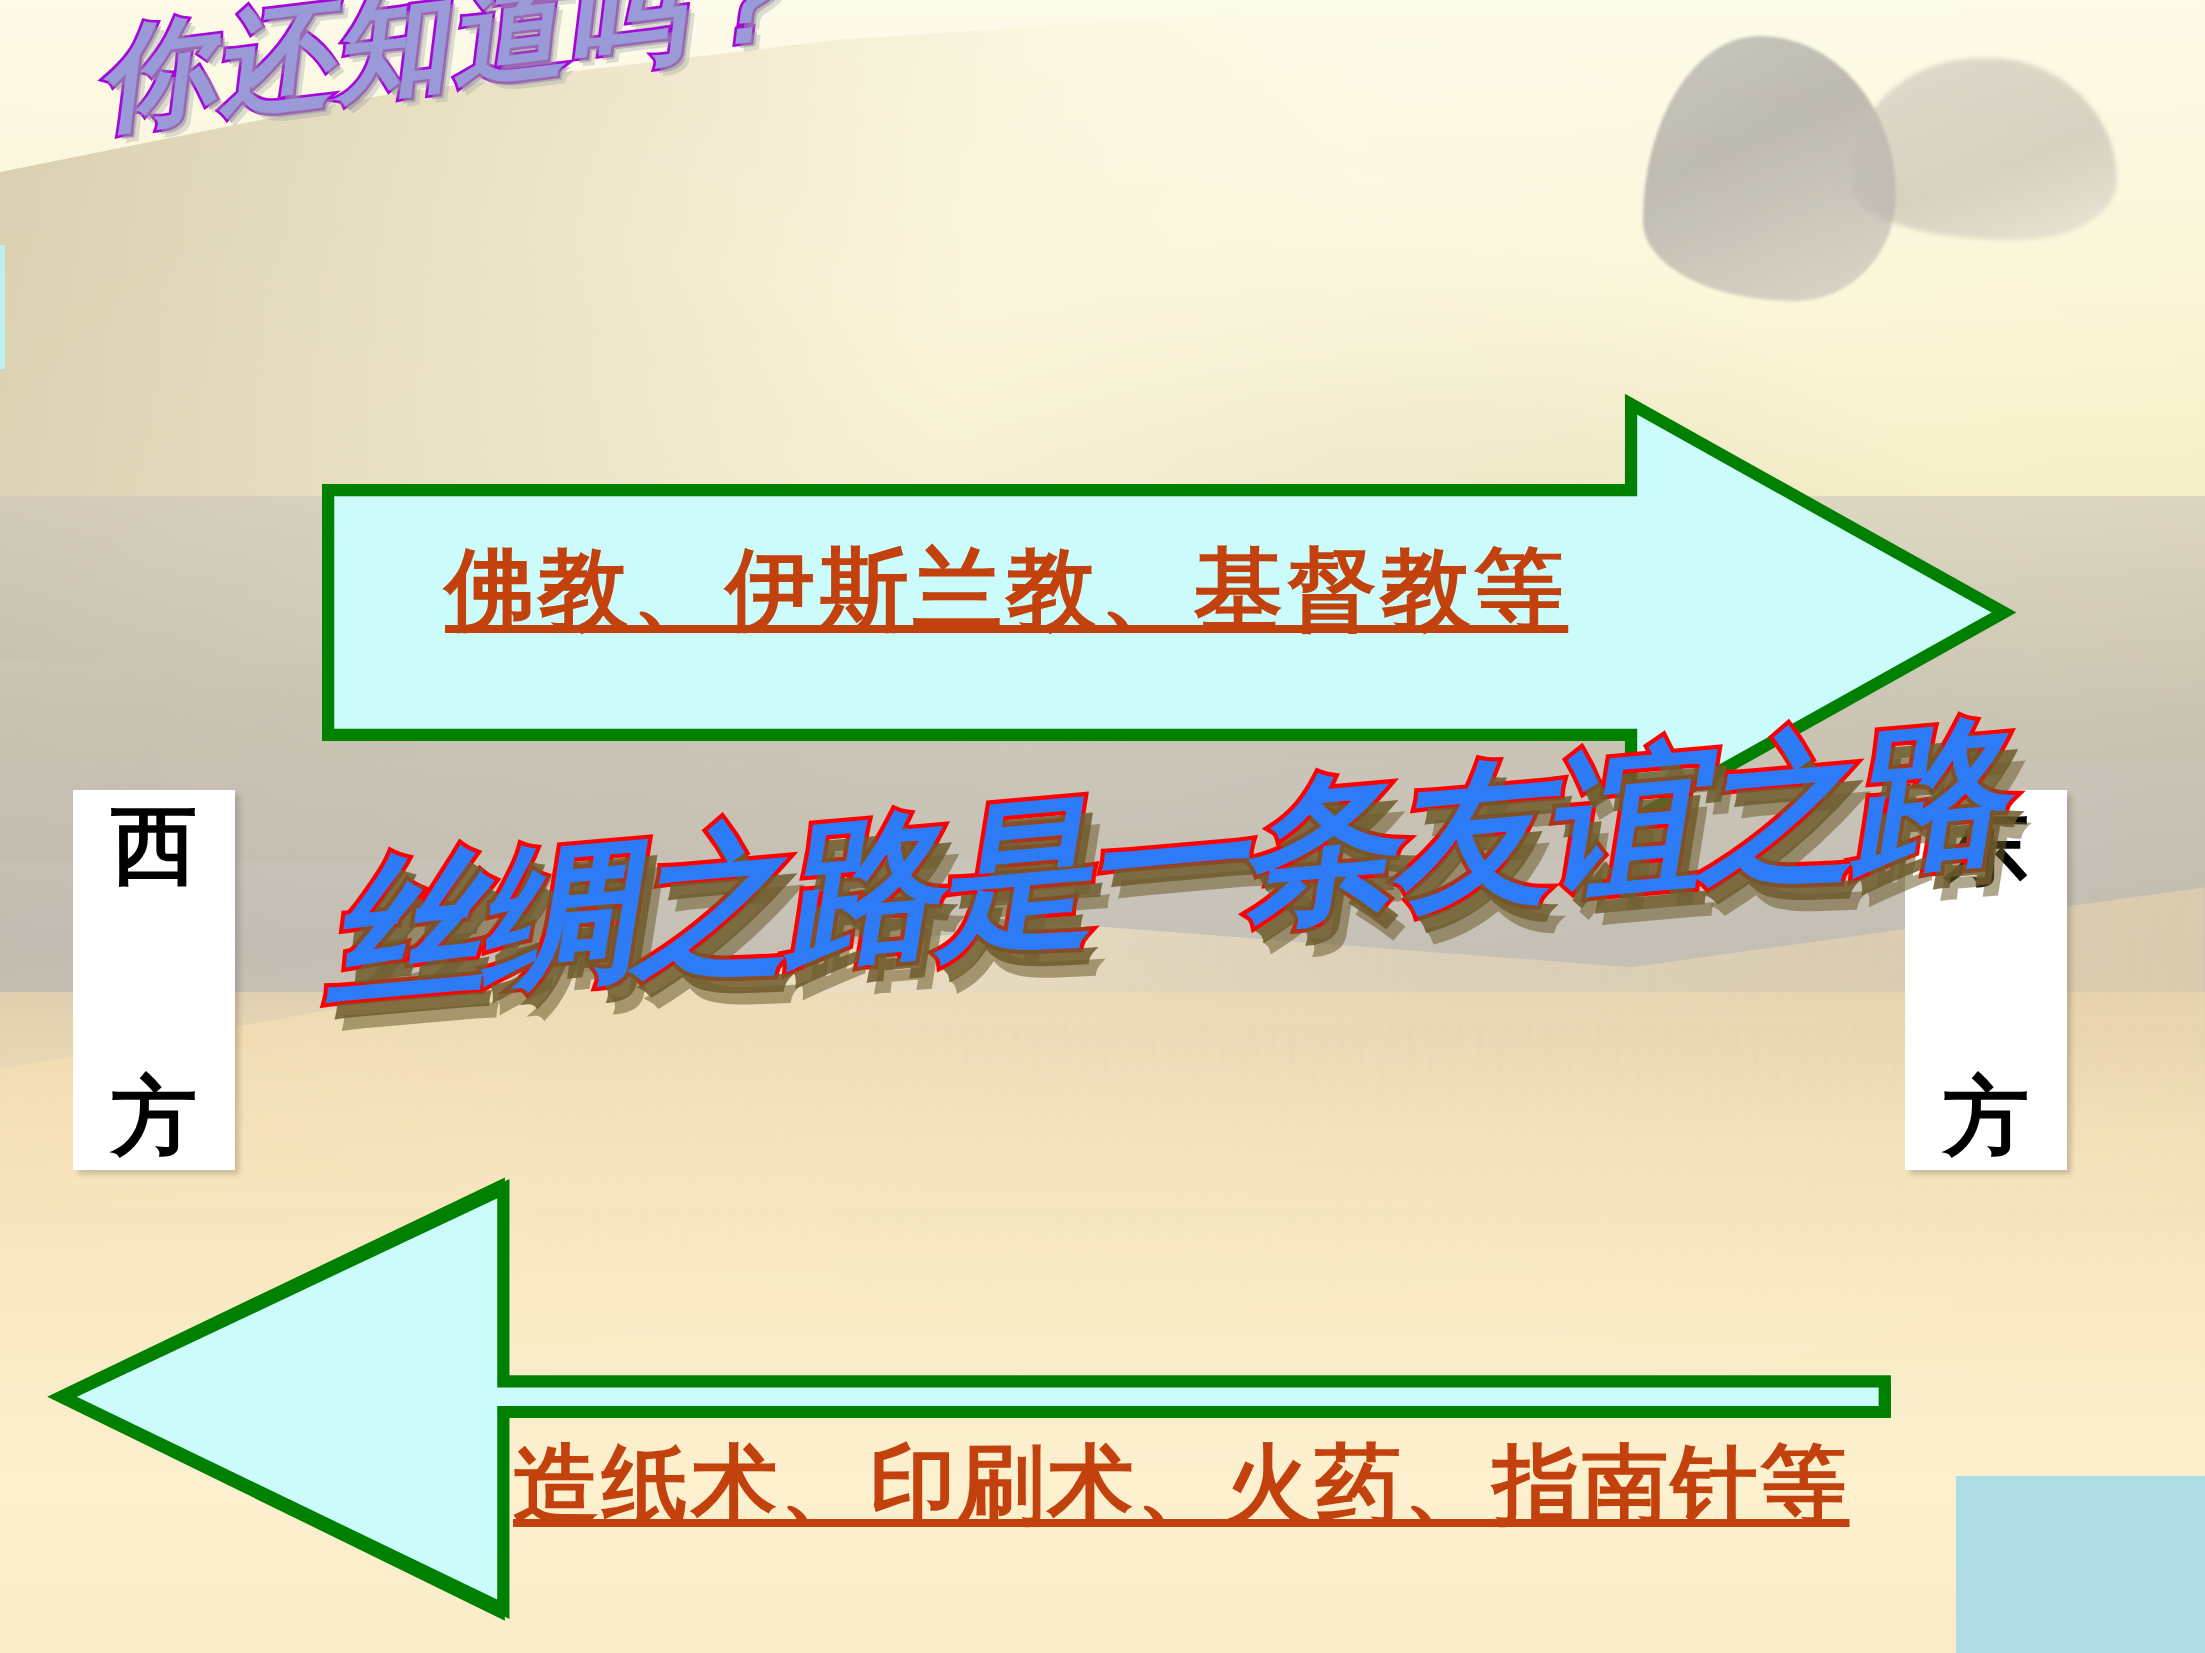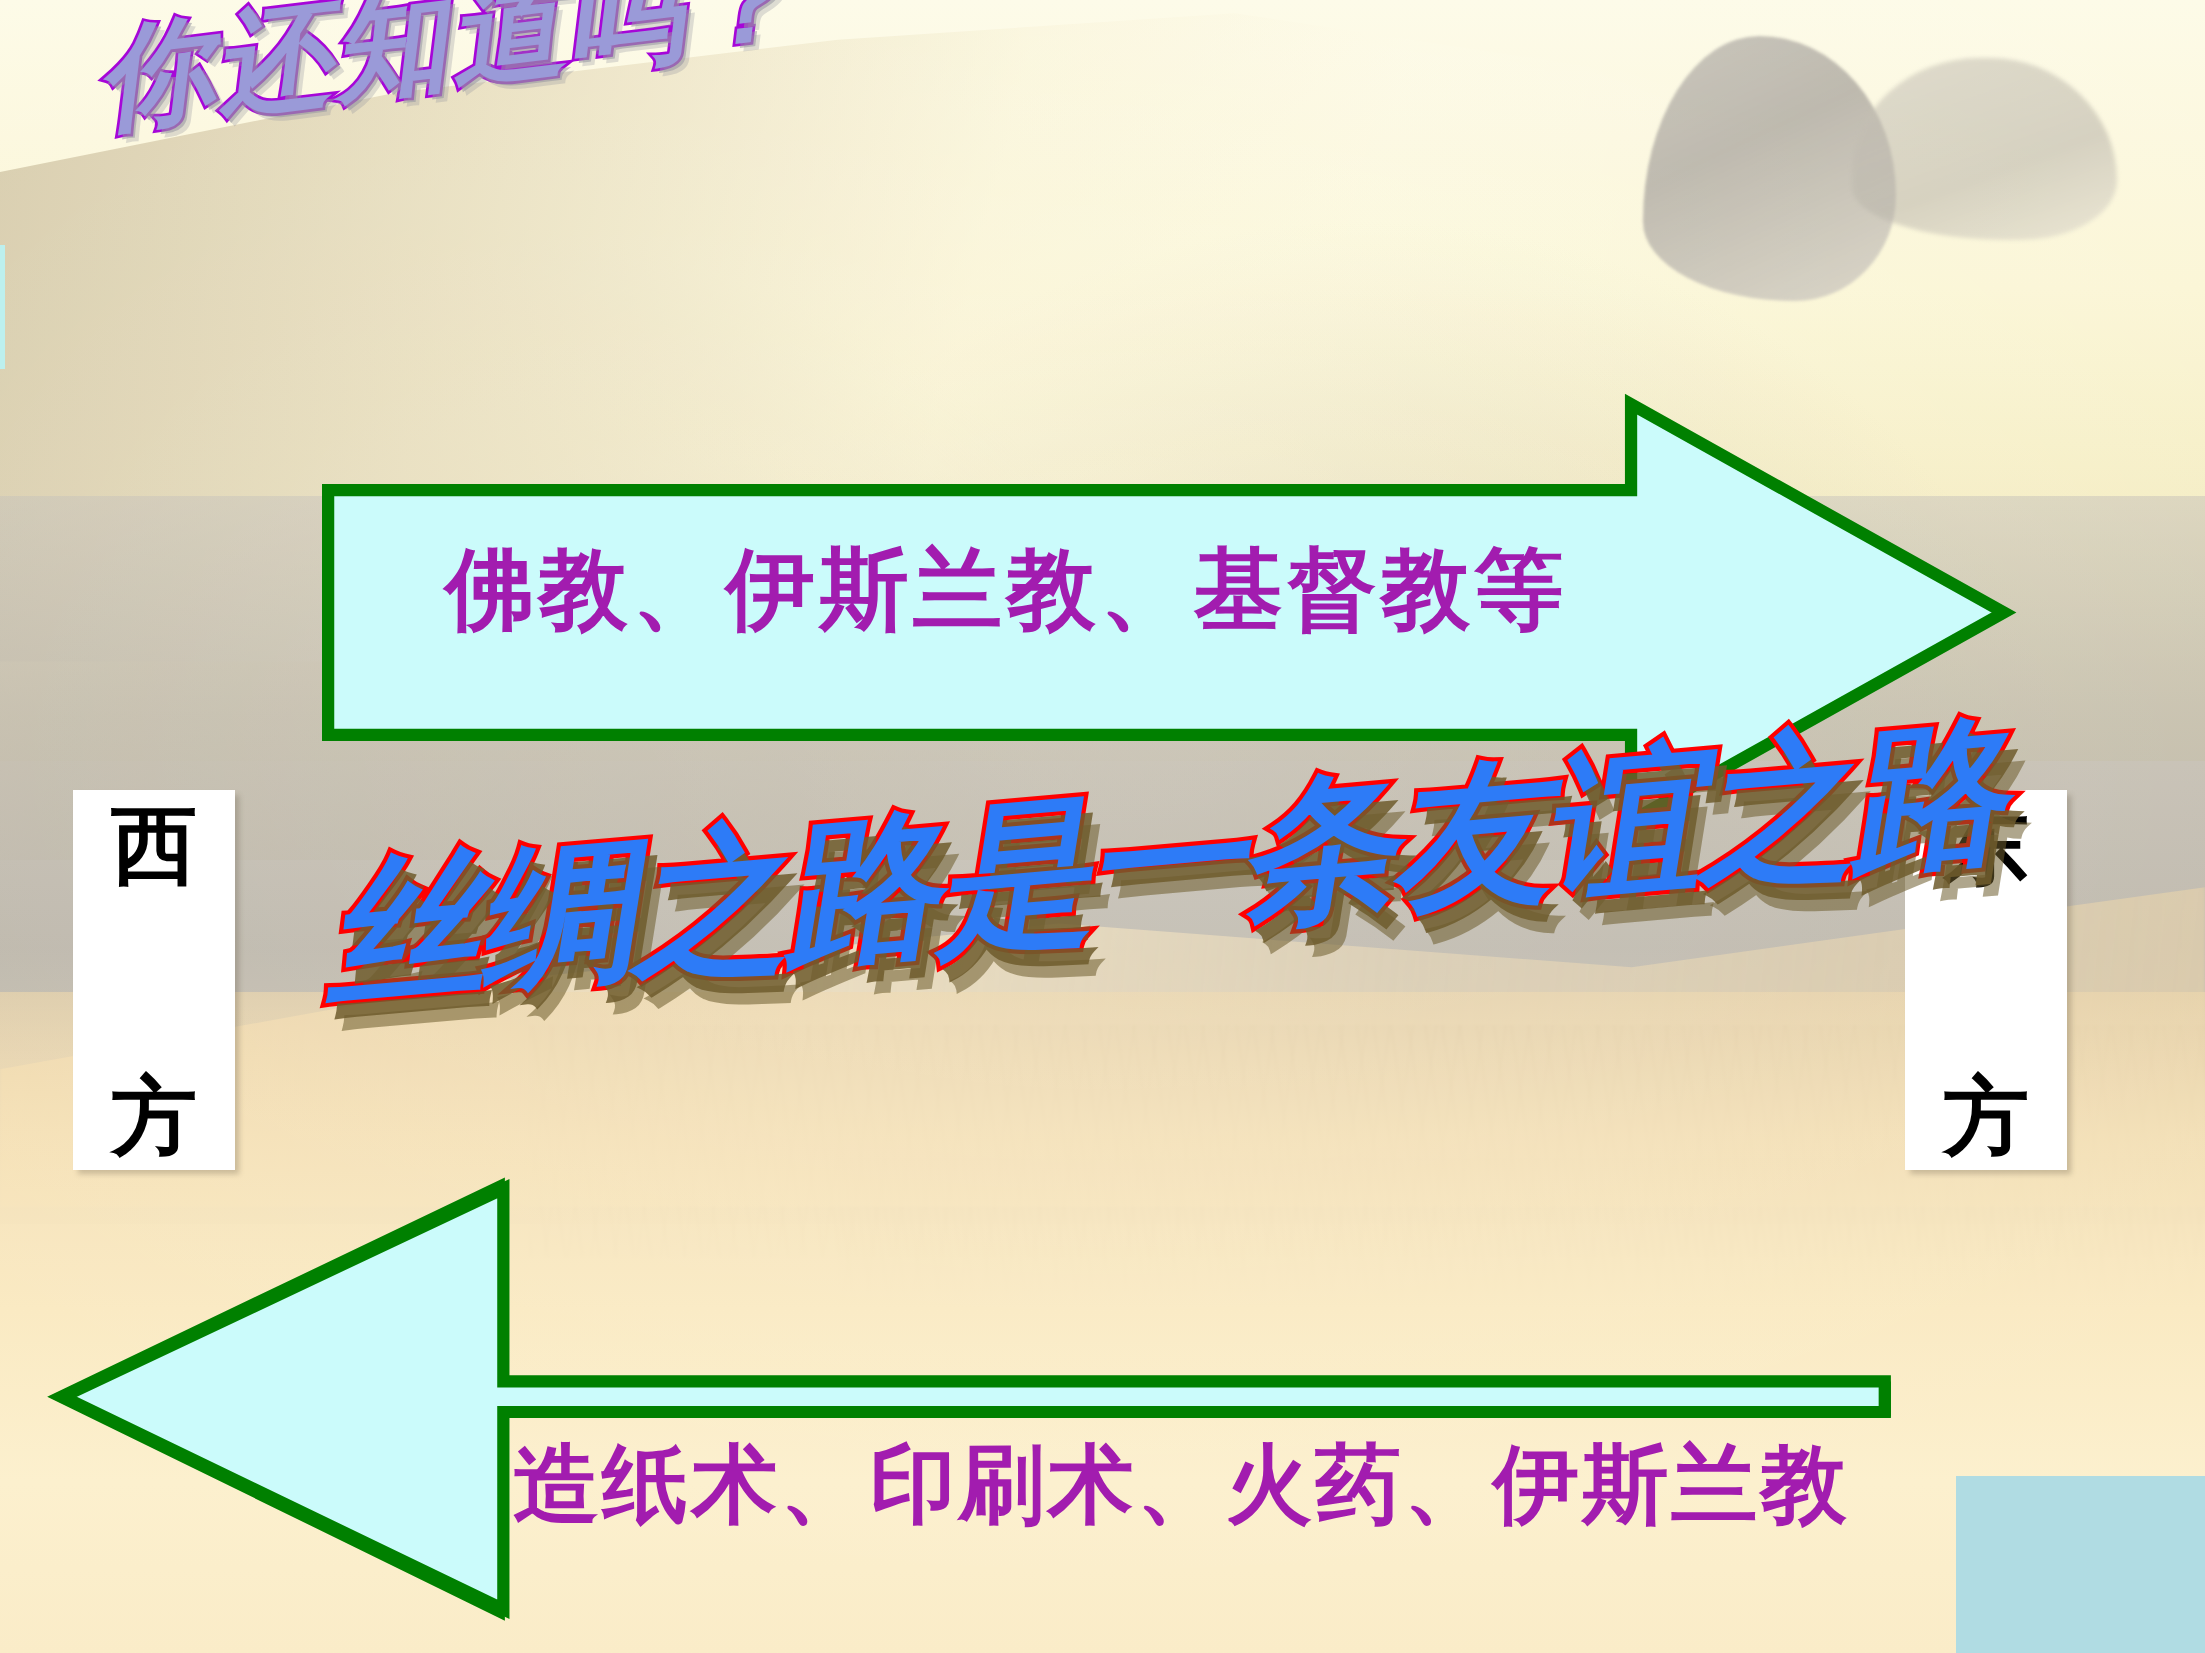--- a/index.html
+++ b/index.html
@@ -158,23 +158,24 @@
   #dir-west { left: 73px;  top: 790px; width: 162px; height: 380px; }
   #dir-east { left: 1905px; top: 790px; width: 162px; height: 380px; }
 
   
   .arrow { position: absolute; }
   .arrow svg { display: block; overflow: visible; }
   .arrow-text {
     position: absolute;
     font-family: "DejaVu Sans", "Liberation Sans", sans-serif;
     font-weight: 700;
-    color: #a21caf;
+    color: #c2410c;
     white-space: nowrap;
     line-height: 1;
+    text-decoration: underline;
   }
 
   #arrow-top { left: 322px; top: 398px; width: 1688px; height: 429px; }
   #arrow-top .arrow-text {
     left: 123px; top: 147px;
     font-size: 89px;
     letter-spacing: 4.6px;
   }
 
   #arrow-bottom { left: 54px; top: 1181px; width: 1838px; height: 436px; }
@@ -248,21 +249,21 @@
     </svg>
     <div class="arrow-text">佛教、伊斯兰教、基督教等</div>
   </div>
 
   <div class="arrow" id="arrow-bottom">
     <svg width="1838" height="436" viewBox="0 0 2400 570" xmlns="http://www.w3.org/2000/svg">
       <polygon points="2392,270 580,270 580,8 8,282 580,562 580,300 2392,300" fill="#cbfbfb" stroke="#008000" stroke-width="16" stroke-linejoin="miter"></polygon>
       <polygon points="2392,262 586,262 586,10 10,282 586,560 586,302 2392,302" fill="#cbfbfb" stroke="none"></polygon>
       <polygon points="2392,262 586,262 586,10 10,282 586,560 586,302 2392,302" fill="none" stroke="#008000" stroke-width="16" stroke-linejoin="miter"></polygon>
     </svg>
-    <div class="arrow-text">造纸术、印刷术、火药、伊斯兰教</div>
+    <div class="arrow-text">造纸术、印刷术、火药、指南针等</div>
   </div>
 
   <div class="dir-box" id="dir-west">
     <div class="ch">西</div>
     <div class="ch">方</div>
   </div>
 
   <div class="dir-box" id="dir-east">
     <div class="ch">东</div>
     <div class="ch">方</div>

